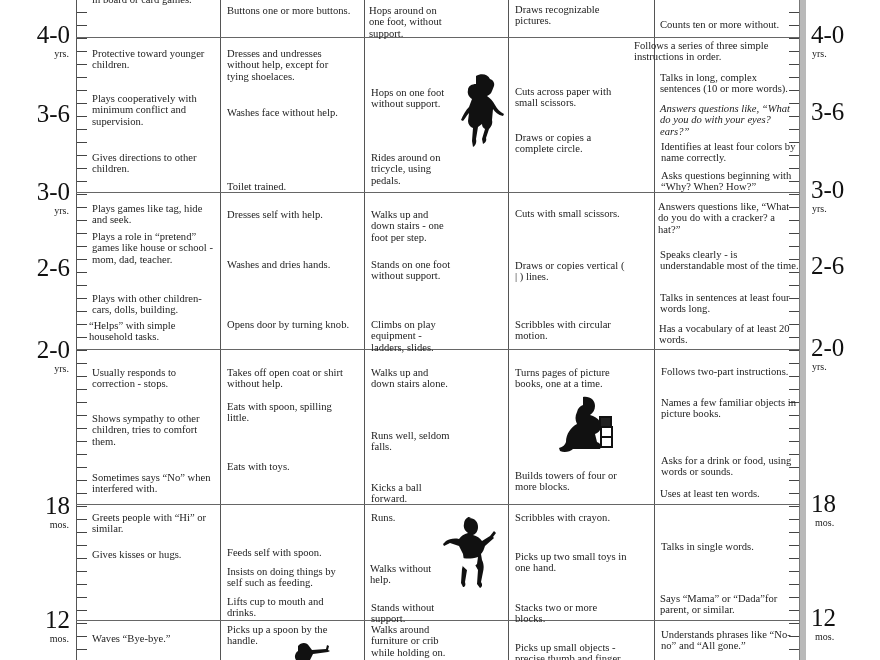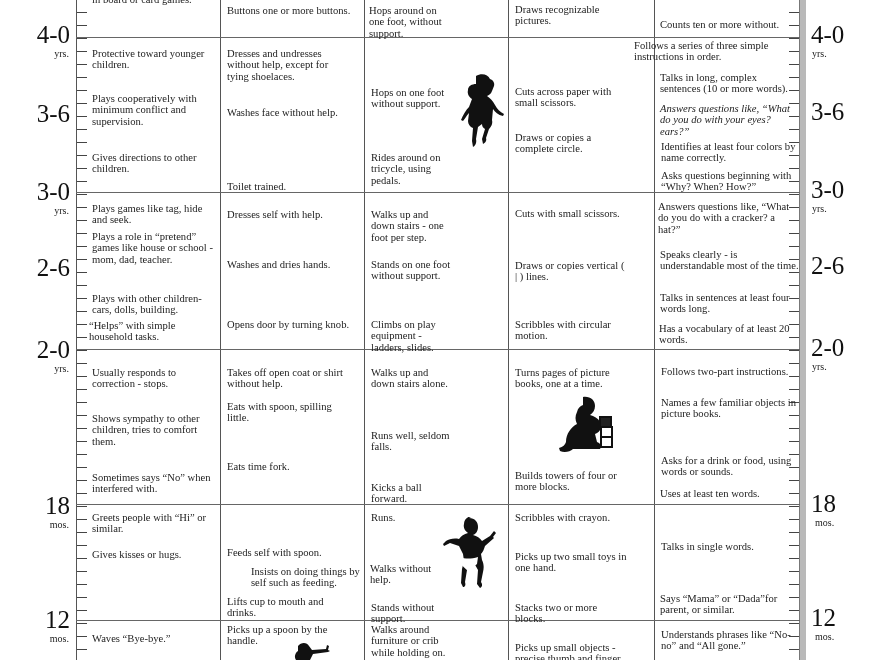--- a/index.html
+++ b/index.html
@@ -178,23 +178,23 @@
     <div class="cell-text" style="left: 92px; top: 633px; width: 128px;">Waves “Bye-bye.”</div>
     <div class="cell-text" style="left: 227px; top: 5px; width: 124px;">Buttons one or more buttons.</div>
     <div class="cell-text" style="left: 227px; top: 48px; width: 124px;">Dresses and undresses without help, except for tying shoelaces.</div>
     <div class="cell-text" style="left: 227px; top: 107px; width: 124px;">Washes face without help.</div>
     <div class="cell-text" style="left: 227px; top: 181px; width: 124px;">Toilet trained.</div>
     <div class="cell-text" style="left: 227px; top: 209px; width: 124px;">Dresses self with help.</div>
     <div class="cell-text" style="left: 227px; top: 259px; width: 124px;">Washes and dries hands.</div>
     <div class="cell-text" style="left: 227px; top: 319px; width: 124px;">Opens door by turning knob.</div>
     <div class="cell-text" style="left: 227px; top: 367px; width: 124px;">Takes off open coat or shirt without help.</div>
     <div class="cell-text" style="left: 227px; top: 401px; width: 124px;">Eats with spoon, spilling little.</div>
-    <div class="cell-text" style="left: 227px; top: 461px; width: 124px;">Eats time fork.</div>
+    <div class="cell-text" style="left: 227px; top: 461px; width: 124px;">Eats with toys.</div>
     <div class="cell-text" style="left: 227px; top: 547px; width: 124px;">Feeds self with spoon.</div>
-    <div class="cell-text" style="left: 227px; top: 566px; width: 124px; margin-left: 24px;">Insists on doing things by self such as feeding.</div>
+    <div class="cell-text" style="left: 227px; top: 566px; width: 124px;">Insists on doing things by self such as feeding.</div>
     <div class="cell-text" style="left: 227px; top: 596px; width: 124px;">Lifts cup to mouth and drinks.</div>
     <div class="cell-text" style="left: 227px; top: 624px; width: 124px;">Picks up a spoon by the handle.</div>
     <div class="cell-text" style="left: 369px; top: 5px; width: 82px;">Hops around on one foot, without support.</div>
     <div class="cell-text" style="left: 371px; top: 87px; width: 82px;">Hops on one foot without support.</div>
     <div class="cell-text" style="left: 371px; top: 152px; width: 82px;">Rides around on tricycle, using pedals.</div>
     <div class="cell-text" style="left: 371px; top: 209px; width: 82px;">Walks up and down stairs - one foot per step.</div>
     <div class="cell-text" style="left: 371px; top: 259px; width: 82px;">Stands on one foot without support.</div>
     <div class="cell-text" style="left: 371px; top: 319px; width: 82px;">Climbs on play equipment - ladders, slides.</div>
     <div class="cell-text" style="left: 371px; top: 367px; width: 82px;">Walks up and down stairs alone.</div>
     <div class="cell-text" style="left: 371px; top: 430px; width: 82px;">Runs well, seldom falls.</div>

